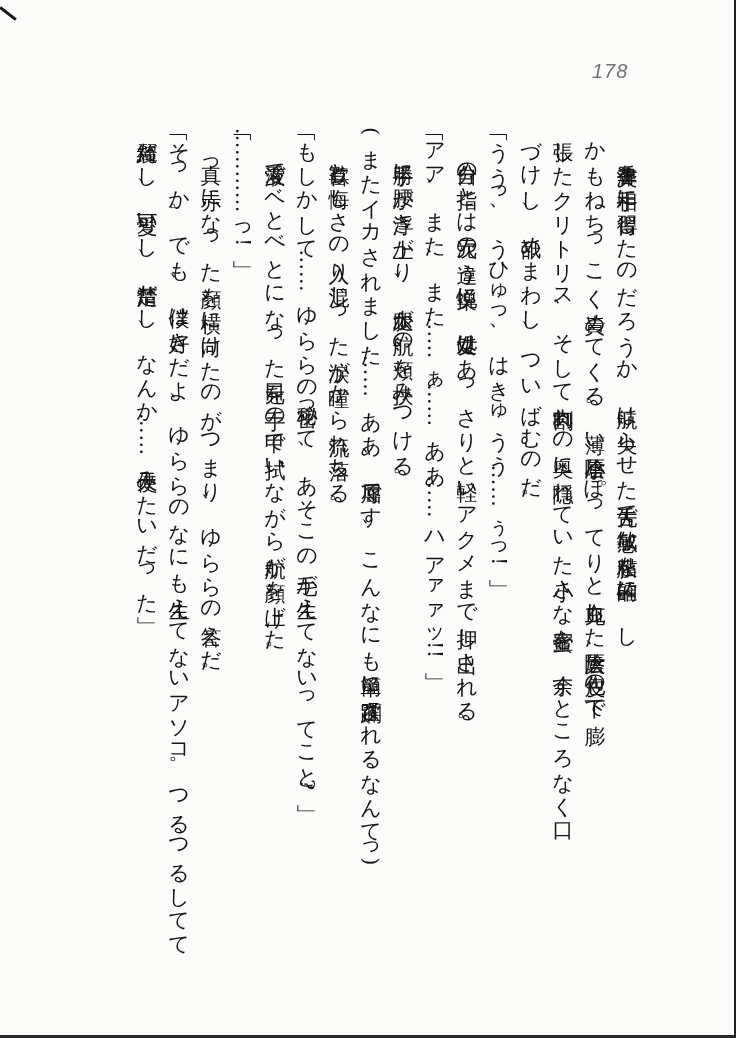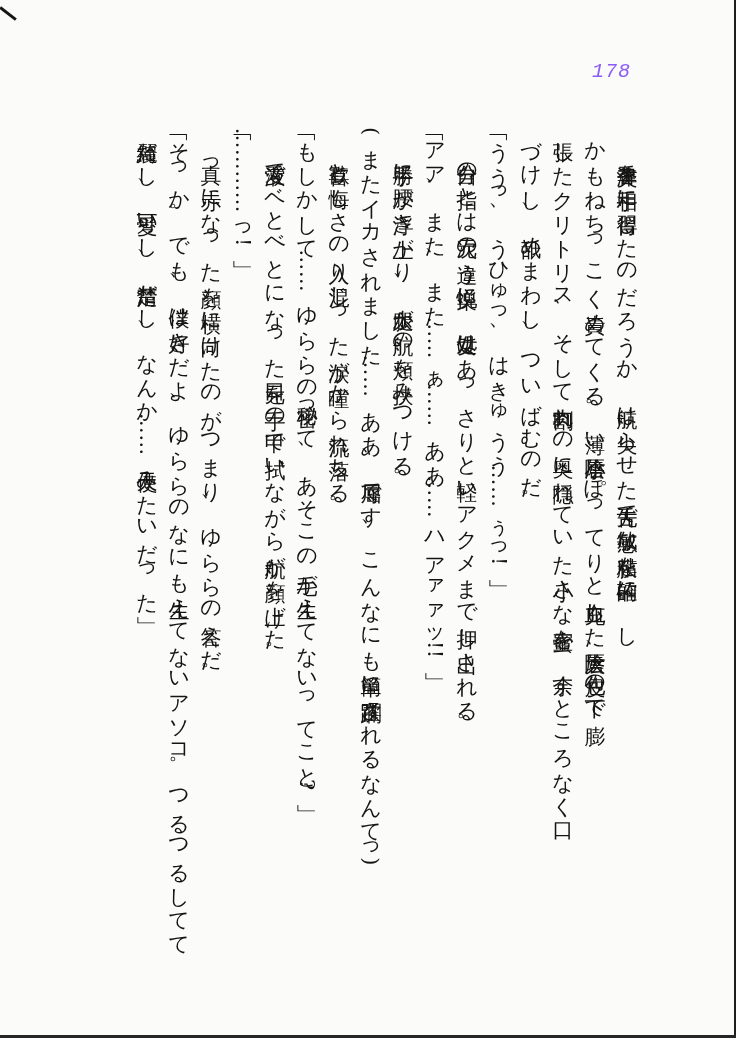--- a/index.html
+++ b/index.html
@@ -14,25 +14,25 @@
   }
   .page {
     position: absolute;
     left: 0; top: 0;
     width: 736px; height: 1038px;
     background: #fbfbfa;
   }
   .page-number {
     position: absolute;
     top: 60px; left: 592px;
-    font-family: Liberation Mono, monospace;
+    font-family: Liberation Sans, sans-serif;
     font-style: italic;
     font-size: 20px;
     letter-spacing: 1px;
-    color: #8b5cf6;
+    color: #737373;
   }
   .text-block {
     position: absolute;
     top: 127px;
     right: 93px;
     height: 860px;
     writing-mode: vertical-rl;
     text-orientation: mixed;
     font-size: 21px;
     line-height: 32px;

